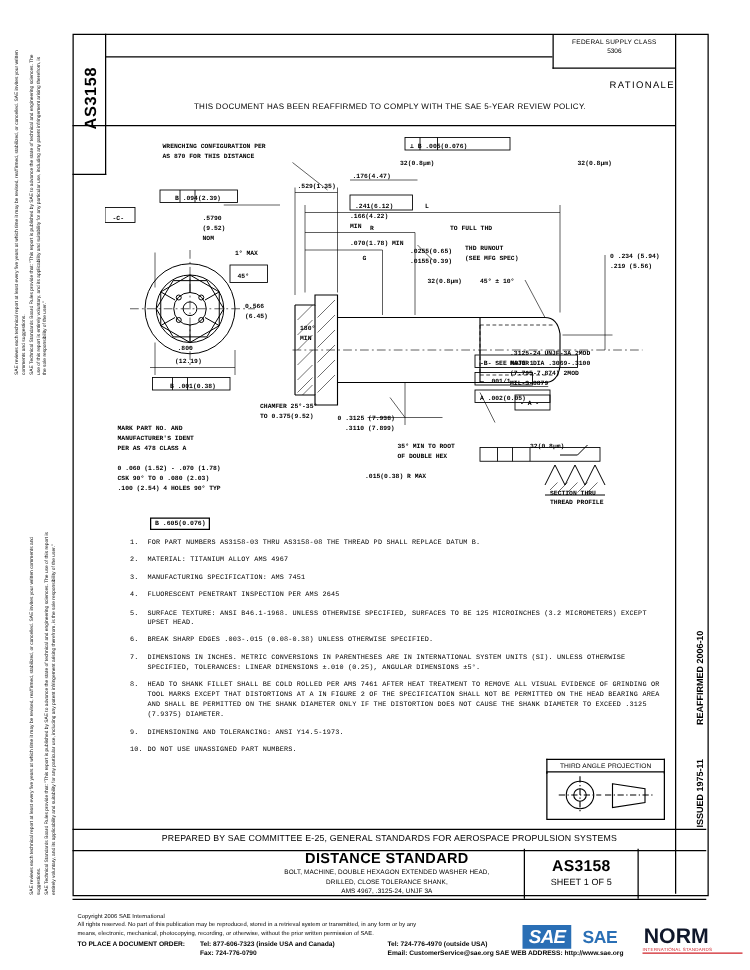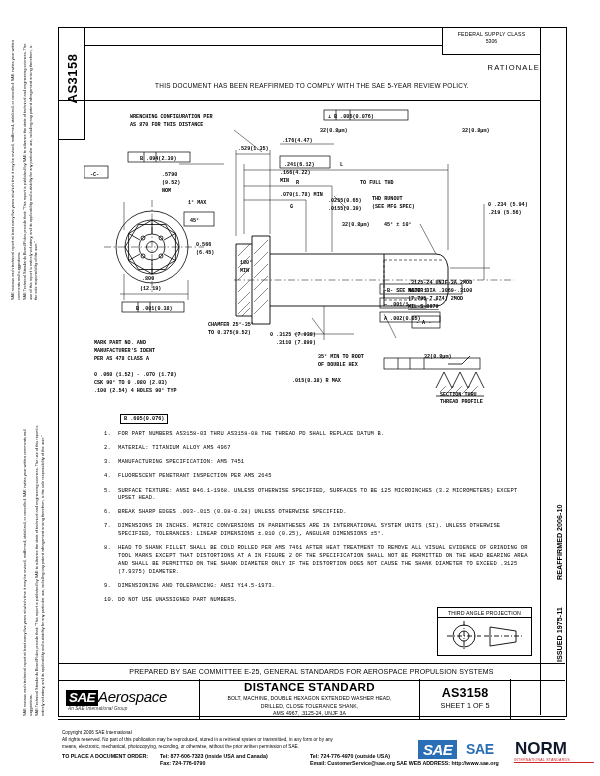--- a/index.html
+++ b/index.html
@@ -456,26 +456,20 @@
   </div>
 
   <div class="vstrip">
     <span class="v-reaff">REAFFIRMED 2006-10</span>
     <span class="v-issued">ISSUED 1975-11</span>
   </div>
 
   <div class="prepared">PREPARED BY SAE COMMITTEE E-25, GENERAL STANDARDS FOR AEROSPACE PROPULSION SYSTEMS</div>
 
   <div class="tb">
-    <div class="cell tb-logo">
-      <div class="logo-wrap">
-        <span class="logo-sae">SAE</span><span class="logo-aero">Aerospace</span>
-      </div>
-      <div class="logo-tag">An SAE International Group</div>
-    </div>
 
     <div class="cell tb-desc">
       <div class="hdr">DISTANCE STANDARD</div>
       <div class="sub">
         <div>BOLT, MACHINE, DOUBLE HEXAGON EXTENDED WASHER HEAD,</div>
         <div>DRILLED, CLOSE TOLERANCE SHANK,</div>
         <div>AMS 4967, .3125-24, UNJF 3A</div>
       </div>
     </div>
 

